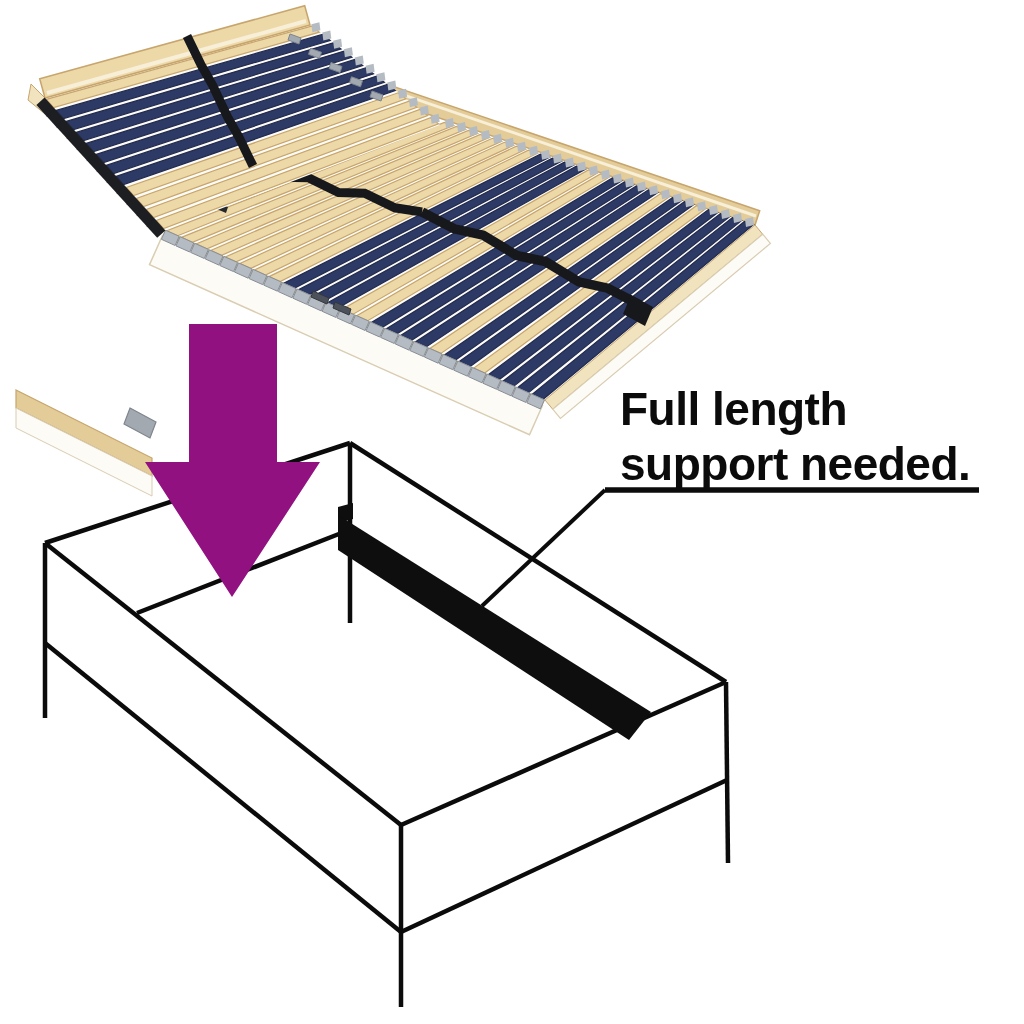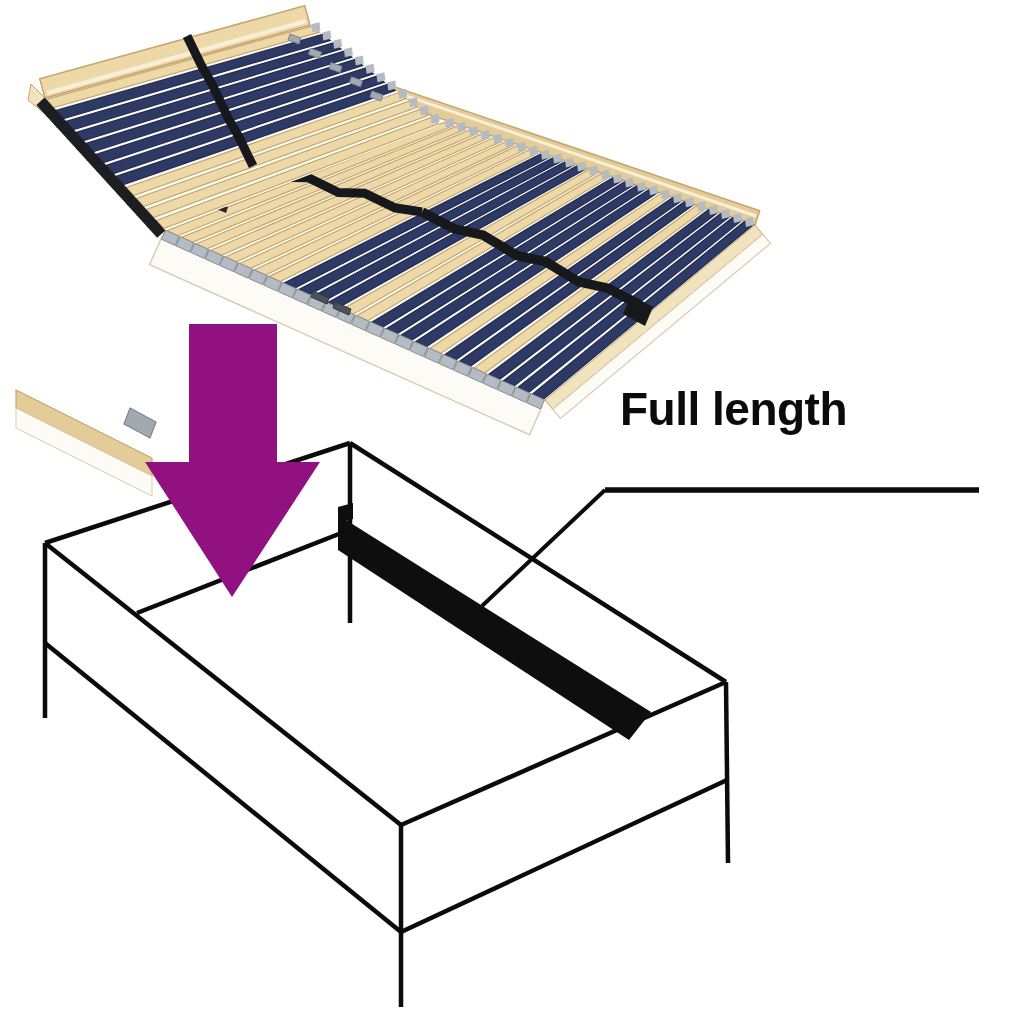--- a/index.html
+++ b/index.html
@@ -182,14 +182,15 @@
     <g id="leader">
         <line x1="605" y1="490" x2="979" y2="490" stroke="#0b0b0b" stroke-width="5.5" stroke-linecap="butt"></line>
         <line x1="605" y1="490" x2="482" y2="606" stroke="#0b0b0b" stroke-width="4" stroke-linecap="butt"></line>
       </g>
 
     <polygon id="arrow" points="189,324 277,324 277,462 320,462 232,597 145,462 189,462" fill="#921180"></polygon>
   </svg>
 
   <div id="note" style="color: rgb(11, 11, 11);">
     <span>Full length</span>
+    <span>support needed.</span>
   </div>
 </div>
 
 </body></html>

